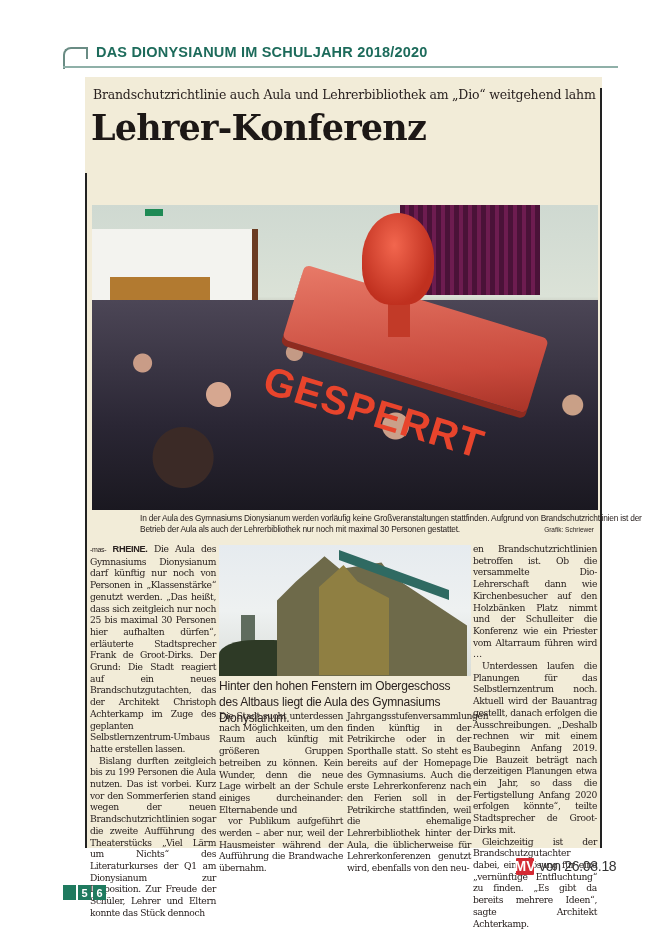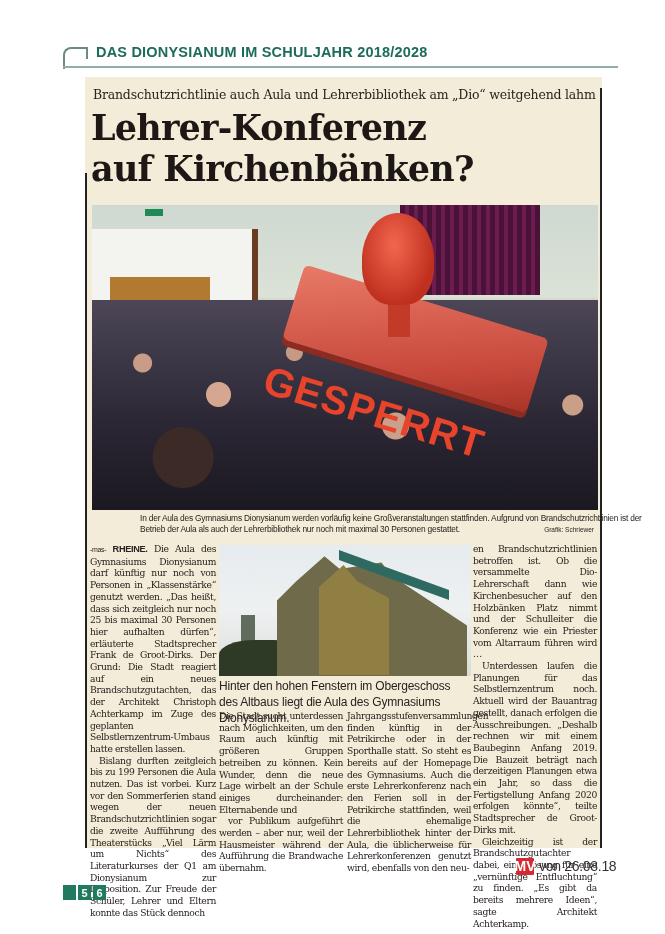--- a/index.html
+++ b/index.html
@@ -65,32 +65,31 @@
   .pagenums { position:absolute; left:63px; top:885px; display:flex; gap:2px; }
   .pagenums .blank { width:13px; height:15px; background:#1f7a5f; }
   .pagenums .pn { width:13px; height:15px; background:#1f7a5f; color:#fff; font-family:"Liberation Sans", sans-serif; font-weight:bold; font-size:11px; display:flex; align-items:center; justify-content:center; }
 </style>
 </head>
 <body>
 
 <div class="header">
   <div class="corner"></div>
   <div class="tick"></div>
-  <div class="title">DAS DIONYSIANUM IM SCHULJAHR 2018/2028</div>
+  <div class="title">DAS DIONYSIANUM IM SCHULJAHR 2018/2020</div>
   <div class="rule"></div>
 </div>
 
 <div class="article">
   <div class="rborder"></div>
   <div class="lborder"></div>
 
   <div class="kicker">Brandschutzrichtlinie auch Aula und Lehrerbibliothek am „Dio“ weitgehend lahm</div>
   <div class="headline">
     <div>Lehrer-Konferenz</div>
-    <div>auf Kirchenbänken?</div>
   </div>
 
   <div class="photo-main">
     <div class="doorway"></div>
     <div class="panel"></div>
     <div class="exit"></div>
     <div class="curtain"></div>
     <div class="crowd"></div>
     <div class="stamp-body"></div>
     <div class="stamp-neck"></div>

